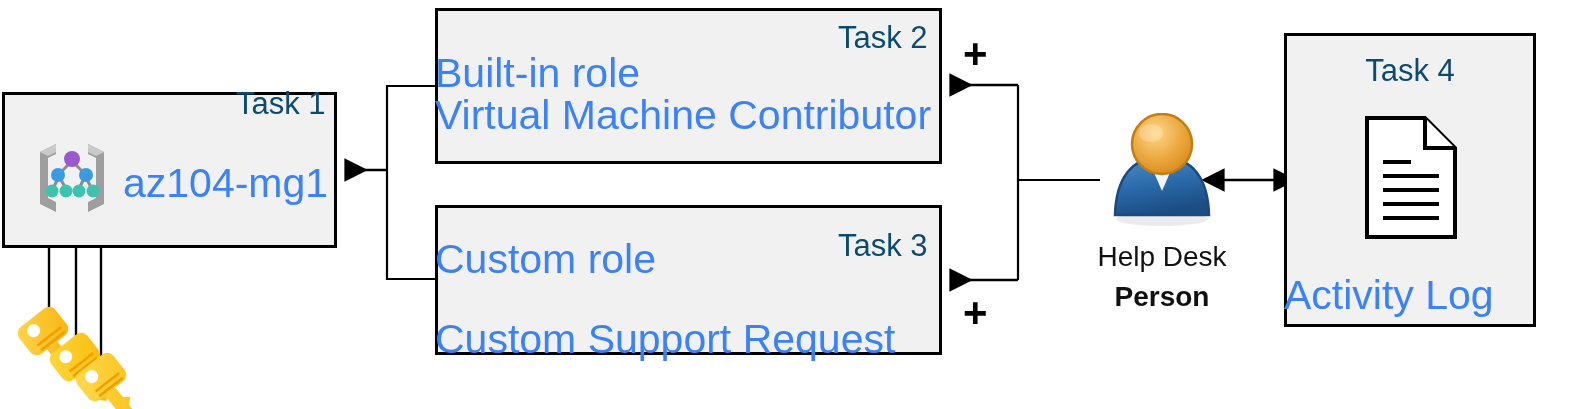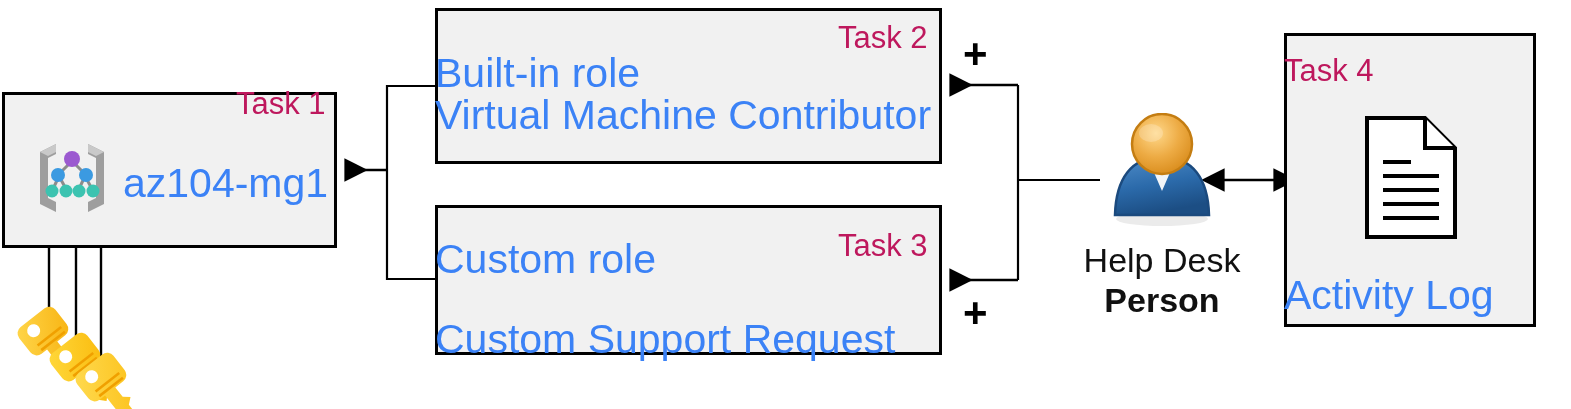--- a/index.html
+++ b/index.html
@@ -19,42 +19,42 @@
   }
   .task-box {
     position: absolute;
     box-sizing: border-box;
     background: #f1f1f1;
     border: 3px solid #000000;
   }
   .task-tag {
     position: absolute;
     font-size: 31px;
-    color: #be185d;
+    color: #0c4a6e;
     line-height: 1;
     white-space: nowrap;
   }
   .box-line {
     position: absolute;
     font-size: 41px;
     color: #3b82f6;
     line-height: 1.22;
     white-space: nowrap;
   }
   .plus-sign {
     position: absolute;
     font-size: 42px;
     font-weight: bold;
     color: #000000;
     line-height: 1;
     font-family: "Liberation Sans", sans-serif;
   }
   .person-label {
     position: absolute;
-    font-size: 34px;
+    font-size: 28px;
     color: #111111;
     line-height: 1.22;
     text-align: center;
     white-space: nowrap;
   }
   .svg-layer {
     position: absolute;
     left: 0;
     top: 0;
     width: 1571px;
@@ -235,21 +235,21 @@
       <ellipse cx="50" cy="20" rx="12" ry="9" fill="#ffffff" opacity="0.22"></ellipse>
     </svg>
   </div>
 
   <div class="person-label" style="left:1062px; top:240px; width:200px;">Help Desk</div>
 
   <div class="person-label" style="left:1062px; top:280px; width:200px;font-weight:bold;">Person</div>
 
   <div class="task-box" style="left:1284px; top:33px; width:252px; height:294px;"></div>
 
-  <div class="task-tag" style="left:1284px; top:55px; width:252px; text-align:left;">Task 4</div>
+  <div class="task-tag" style="left:1284px; top:55px; width:252px; text-align:center;">Task 4</div>
 
   <div class="icon-abs" style="left:1363px; top:114px; width:96px; height:127px;">
     <svg viewBox="0 0 96 127" width="96" height="127" xmlns="http://www.w3.org/2000/svg">
       <path d="M4,4 L62,4 L92,34 L92,123 L4,123 Z" fill="#ffffff" stroke="#000000" stroke-width="4" stroke-linejoin="miter"></path>
       <path d="M62,4 L62,34 L92,34" fill="#ffffff" stroke="#000000" stroke-width="4"></path>
       <g stroke="#000000" stroke-width="4" stroke-linecap="butt">
         <line x1="20" y1="48" x2="48" y2="48"></line>
         <line x1="20" y1="62" x2="76" y2="62"></line>
         <line x1="20" y1="76" x2="76" y2="76"></line>
         <line x1="20" y1="90" x2="76" y2="90"></line>

